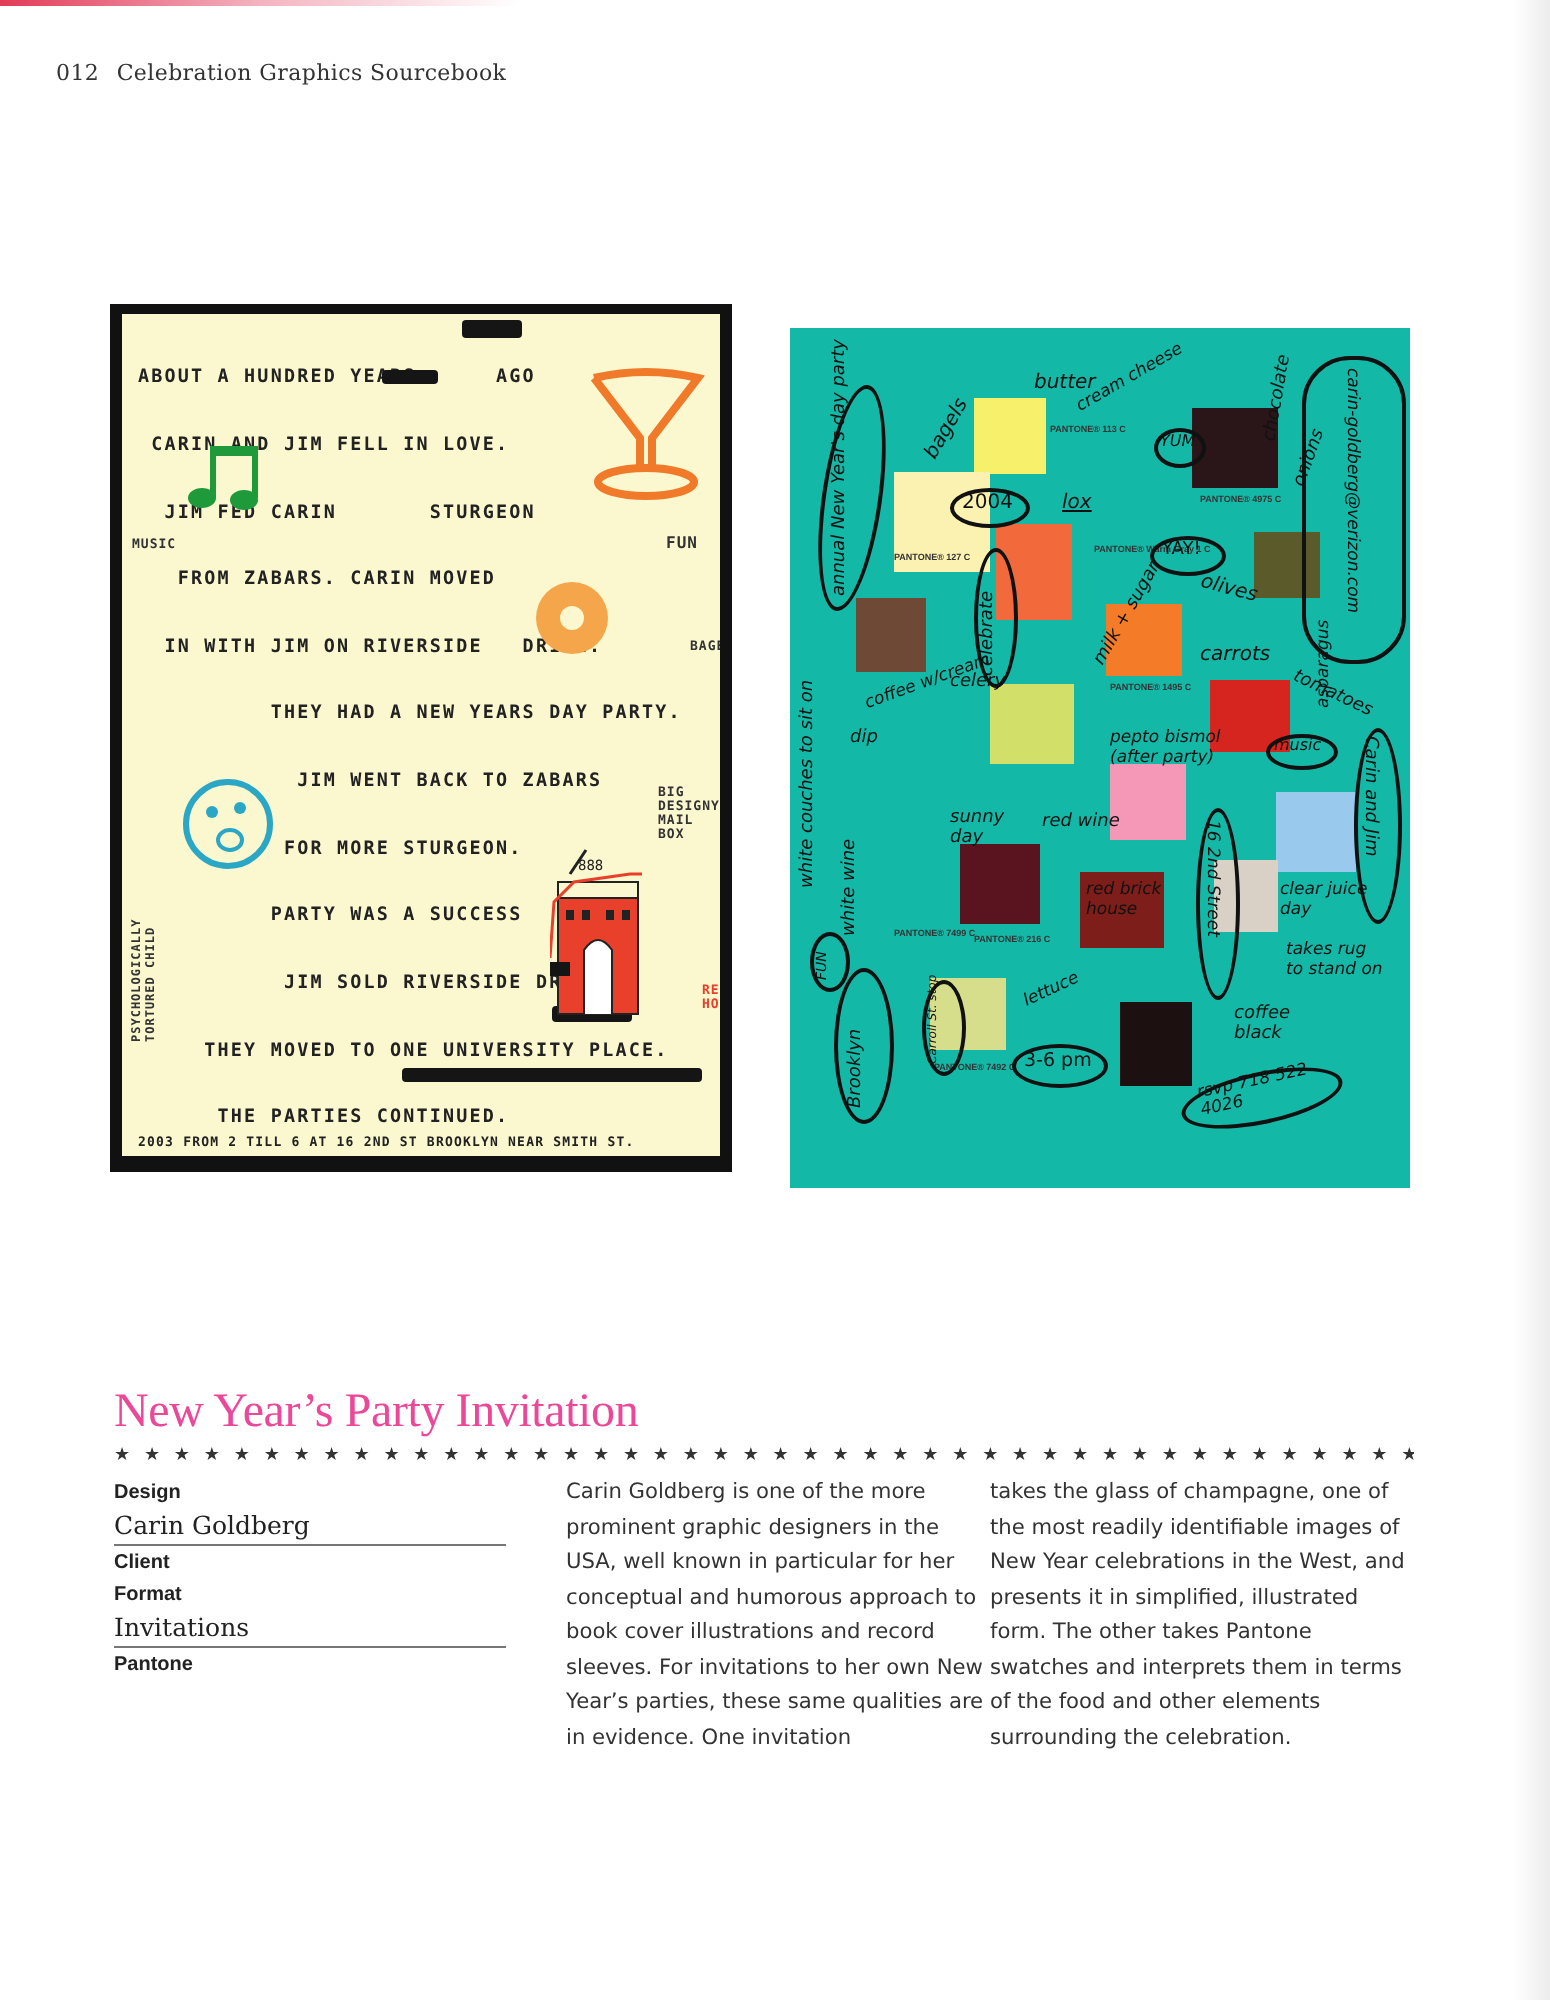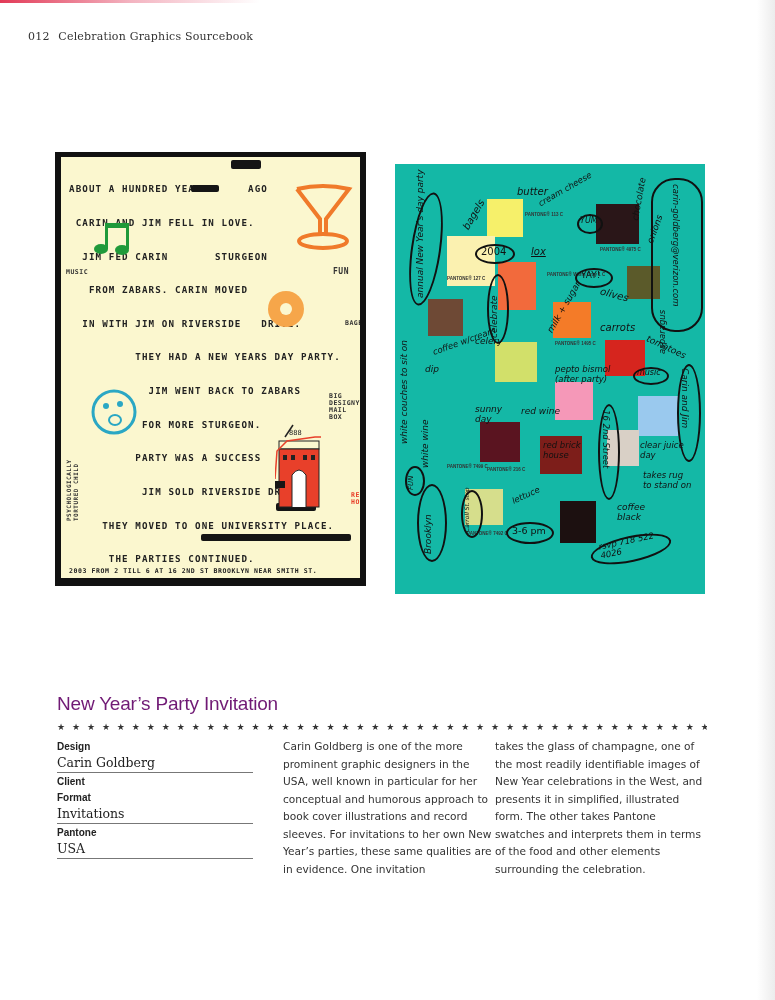--- a/index.html
+++ b/index.html
@@ -20,21 +20,21 @@
   .vertical{writing-mode:vertical-rl;transform:rotate(180deg);}
 
   
   .card-right{position:absolute;left:395px;top:164px;width:310px;height:430px;background:#14b8a6;}
   .sw{position:absolute;}
   .sw-label{position:absolute;font-family:"Liberation Sans",sans-serif;font-weight:bold;font-size:4.5px;line-height:5px;color:#333;}
   .scrawl{position:absolute;font-family:"DejaVu Sans",sans-serif;font-style:italic;font-size:10px;color:#111;white-space:nowrap;}
   .oval{position:absolute;border:2px solid #111;border-radius:50%;}
 
   
-  .title{position:absolute;left:57px;top:693px;font-family:Liberation Sans, sans-serif;font-size:19px;color:#701a75;letter-spacing:-.2px;}
+  .title{position:absolute;left:57px;top:693px;font-family:Liberation Serif, serif;font-size:24px;color:#ec4899;letter-spacing:-.2px;}
   .stars{position:absolute;left:57px;top:722px;width:650px;font-size:9px;color:#333;letter-spacing:6.9px;white-space:nowrap;overflow:hidden;}
   .meta{position:absolute;left:57px;top:738px;width:196px;}
   .meta .lbl{font-family:"Liberation Sans",sans-serif;font-weight:bold;font-size:10px;color:#222;margin-top:2px;height:14px;line-height:14px;}
   .meta .val{font-family:"DejaVu Serif",serif;font-size:12.5px;color:#222;height:17px;line-height:17px;border-bottom:1px solid #777;padding-bottom:1px;}
   .body-col{position:absolute;top:738px;width:210px;font-family:"DejaVu Sans",sans-serif;font-size:10.6px;line-height:17.5px;color:#333;}
   .col1{left:283px;}
   .col2{left:495px;}
 </style>
 </head>
 <body>
@@ -231,17 +231,16 @@
 <div class="title">New Year’s Party Invitation</div>
 <div class="stars">★★★★★★★★★★★★★★★★★★★★★★★★★★★★★★★★★★★★★★★★★★★★★★★★★★★★★★★</div>
 
 <div class="meta">
   <div class="lbl">Design</div>
   <div class="val">Carin Goldberg</div>
   <div class="lbl">Client</div>
   <div class="lbl">Format</div>
   <div class="val">Invitations</div>
   <div class="lbl">Pantone</div>
-  <div class="val">USA</div>
 </div>
 
 <div class="body-col col1">Carin Goldberg is one of the more prominent graphic designers in the USA, well known in particular for her conceptual and humorous approach to book cover illustrations and record sleeves. For invitations to her own New Year’s parties, these same qualities are in evidence. One invitation</div>
 <div class="body-col col2">takes the glass of champagne, one of the most readily identifiable images of New Year celebrations in the West, and presents it in simplified, illustrated form. The other takes Pantone swatches and interprets them in terms of the food and other elements surrounding the celebration.</div>
 
 </body></html>

